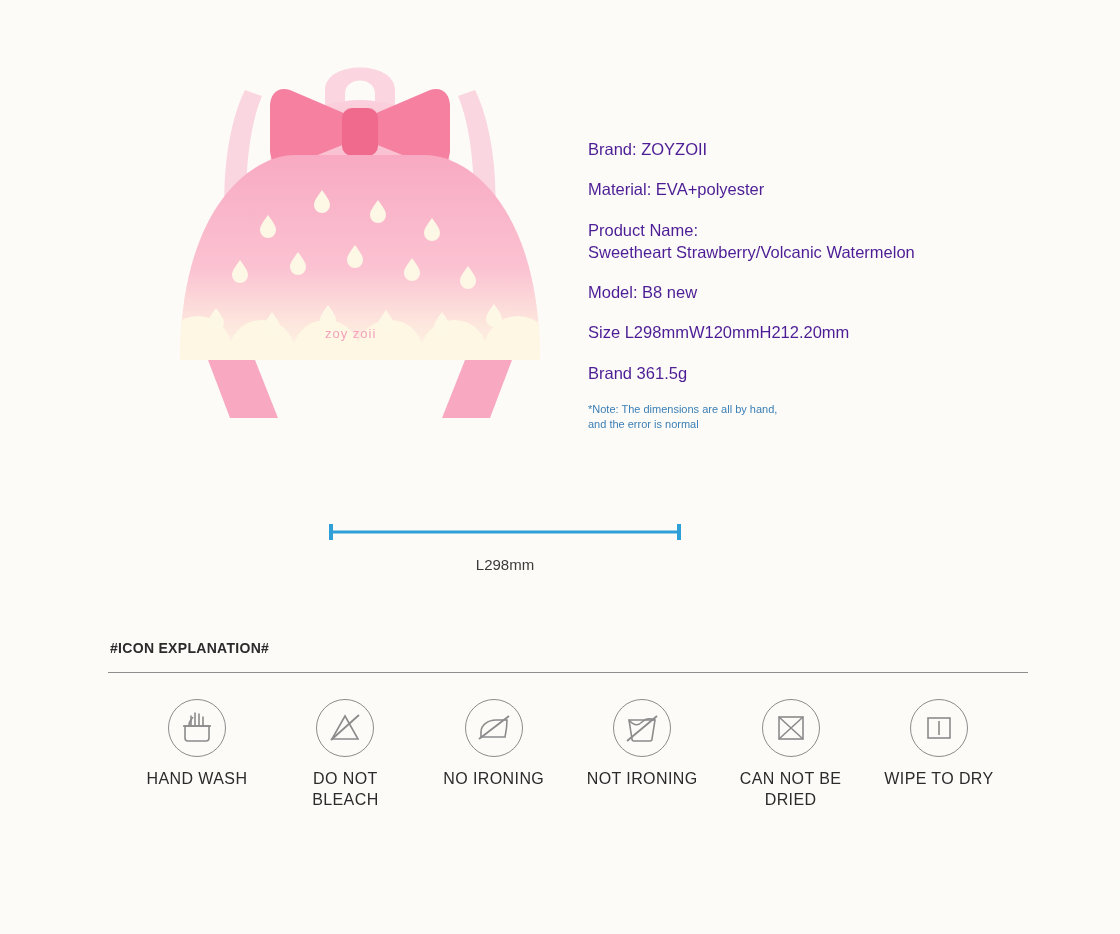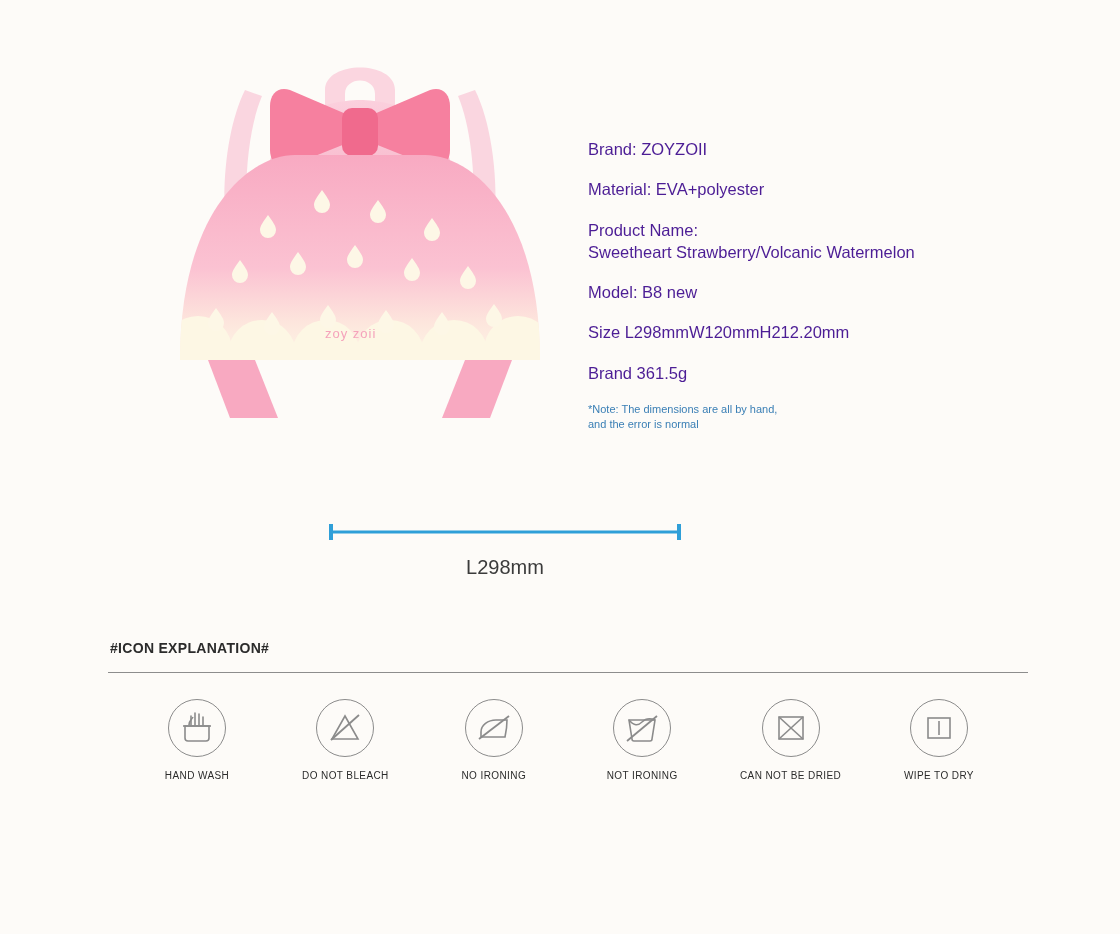--- a/index.html
+++ b/index.html
@@ -27,21 +27,21 @@
   .dim-line {
     position: absolute;
     left: 175px; top: 462px;
     width: 360px; height: 20px;
   }
   .dim-label {
     position: absolute;
     left: 175px; top: 496px;
     width: 360px;
     text-align: center;
-    font-size: 20px;
+    font-size: 15px;
     color: #3b3b3b;
     font-family: "Liberation Sans", sans-serif;
   }
 
   
   .specs {
     position: absolute;
     left: 588px; top: 138px;
     width: 470px;
     color: #3a7fb5;
@@ -98,21 +98,21 @@
     width: 58px; height: 58px;
     border: 1.6px solid #8b8b8b;
     border-radius: 50%;
     display: flex;
     align-items: center;
     justify-content: center;
     margin-bottom: 12px;
     background: transparent;
   }
   .icon-label {
-    font-size: 10px;
+    font-size: 16px;
     letter-spacing: 0.4px;
     color: #2b2b2b;
     text-align: center;
     line-height: 1.3;
     white-space: pre-line;
     font-family: "Liberation Sans", sans-serif;
   }
 </style>
 </head>
 <body>

